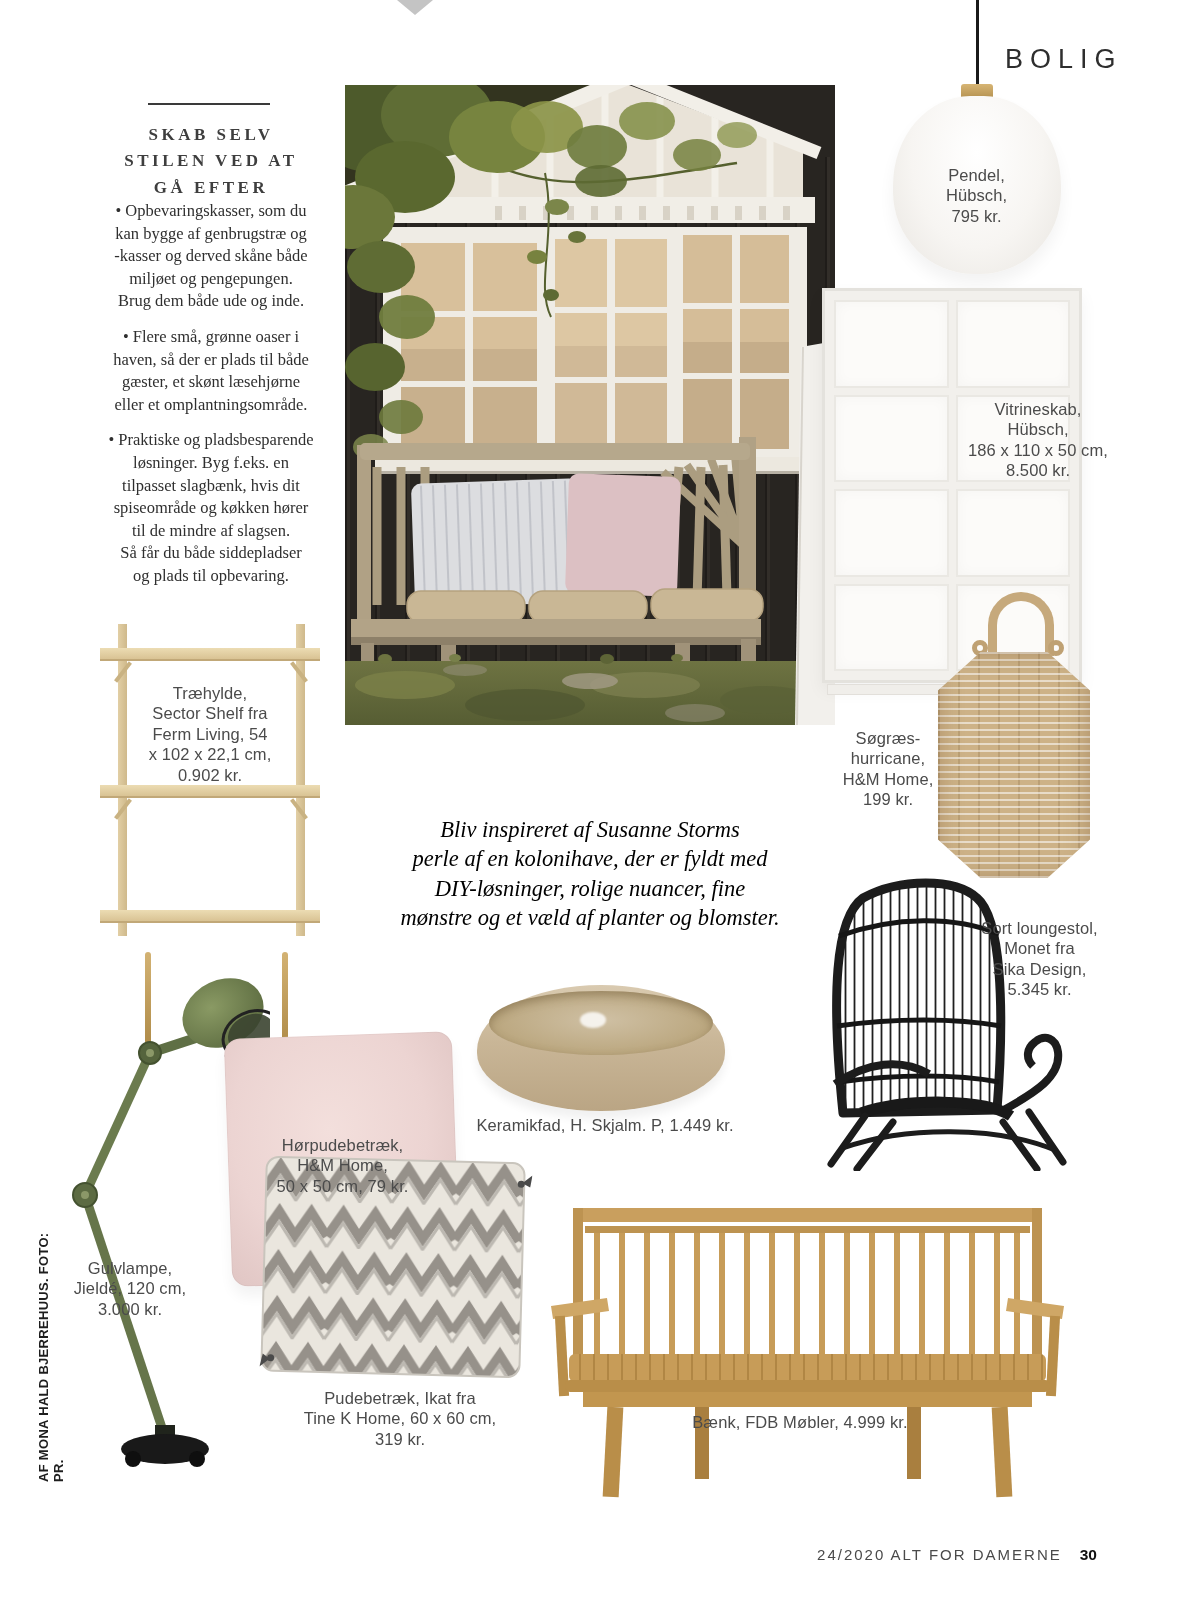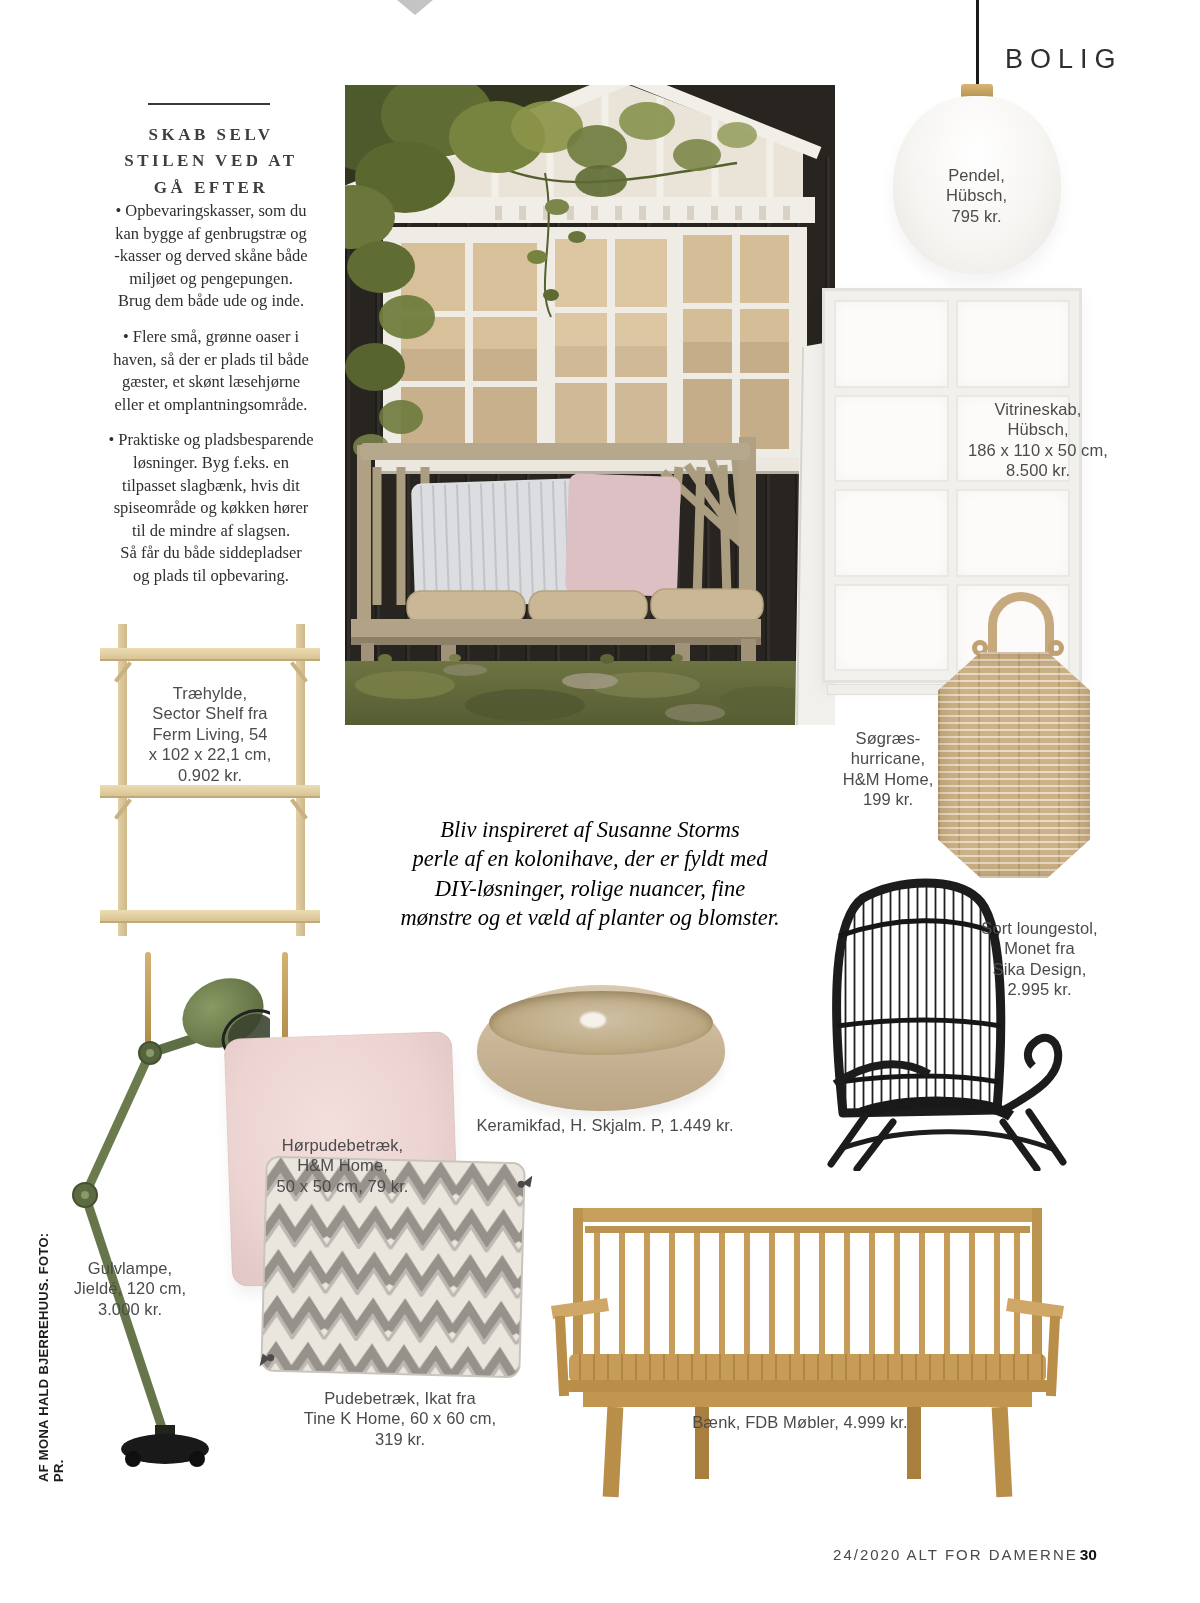--- a/index.html
+++ b/index.html
@@ -7,21 +7,21 @@
         font-family:"Liberation Sans",sans-serif;}
   .abs{position:absolute;}
   .caption{font-family:"Liberation Sans",sans-serif;font-size:16.5px;line-height:1.24;color:#4b4b4b;
            white-space:pre-line;text-align:center;letter-spacing:.1px;z-index:30;}
   .serif{font-family:"Liberation Serif","DejaVu Serif",serif;}
 
   
   #bolig{left:1005px;top:44px;font-size:27px;letter-spacing:7px;color:#2e2e2e;}
   #top-chevron{left:397px;top:0;width:36px;height:15px;background:#c4c4c4;
                clip-path:polygon(0 0,100% 0,50% 100%);}
-  #footer{right:103px;top:1546px;display:flex;align-items:baseline;gap:2px;}
+  #footer{right:103px;top:1546px;display:flex;align-items:baseline;gap:18px;}
   #footer .issue{font-size:15px;letter-spacing:2px;color:#4a4a4a;}
   #footer .pnum{font-size:15.5px;font-weight:bold;color:#111;}
   #credit{left:36px;top:1482px;width:272px;transform:rotate(-90deg);transform-origin:0 0;
           font-size:13px;font-weight:bold;color:#1d1d1d;letter-spacing:.3px;}
 
   
   #tips-rule{left:148px;top:103px;width:122px;height:2px;background:#3a3a3a;}
   #tips-head{left:85px;top:122px;width:252px;text-align:center;font-size:17px;font-weight:600;
              letter-spacing:3.5px;line-height:1.55;color:#3e3e3e;white-space:pre-line;}
   #tips-body{left:83px;top:200px;width:256px;}
@@ -372,21 +372,21 @@
       <line x1="88" y1="246" x2="52" y2="293"></line>
       <line x1="198" y1="246" x2="232" y2="293"></line>
       <line x1="60" y1="240" x2="26" y2="288"></line>
       <line x1="224" y1="236" x2="258" y2="286"></line>
     </g>
     <path d="M38 272 C 100 250 192 250 250 274" stroke="#1c1c1c" stroke-width="5" fill="none"></path>
   </svg>
   <div class="abs caption" id="chair-caption">Sort loungestol,
 Monet fra
 Sika Design,
-2.995 kr.</div>
+5.345 kr.</div>
 
   <div class="abs" id="dish-outer"></div>
   <div class="abs" id="dish-opening"></div>
   <div class="abs" id="dish-highlight"></div>
   <div class="abs caption" id="dish-caption">Keramikfad, H. Skjalm. P, 1.449 kr.</div>
 
   <svg class="abs" id="lamp-svg" width="215" height="510" viewBox="0 0 215 510">
     <defs>
       <radialGradient id="lampHead" cx="40%" cy="35%" r="80%">
         <stop offset="0" stop-color="#8a9a64"></stop>

